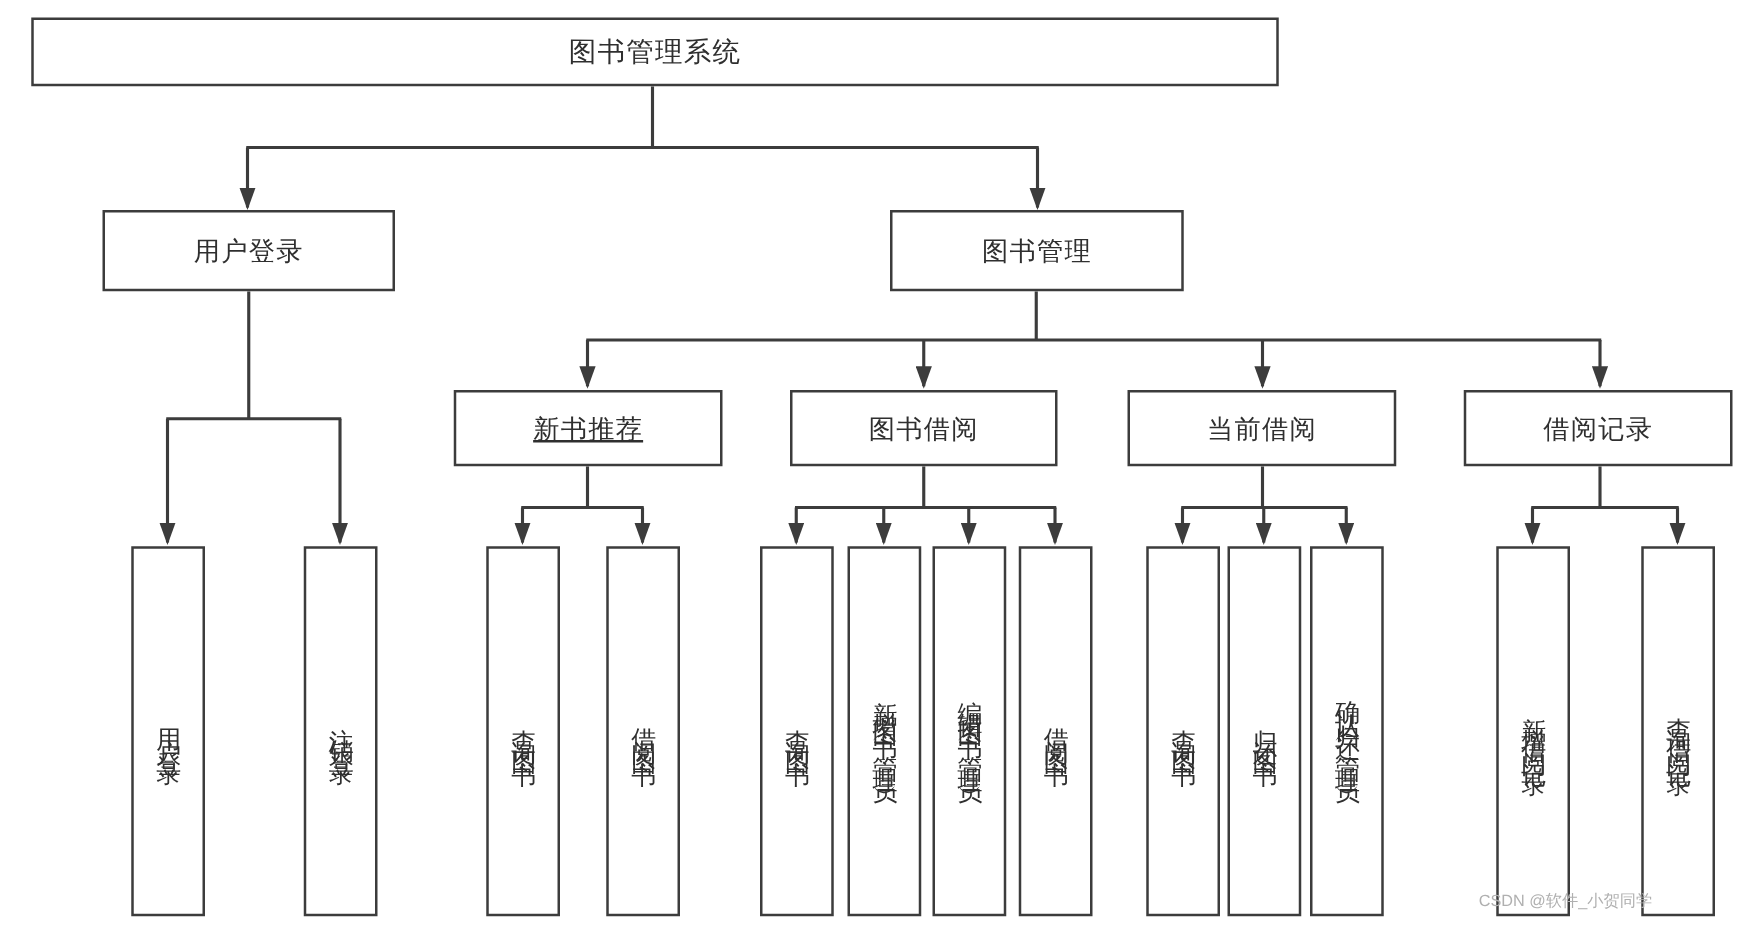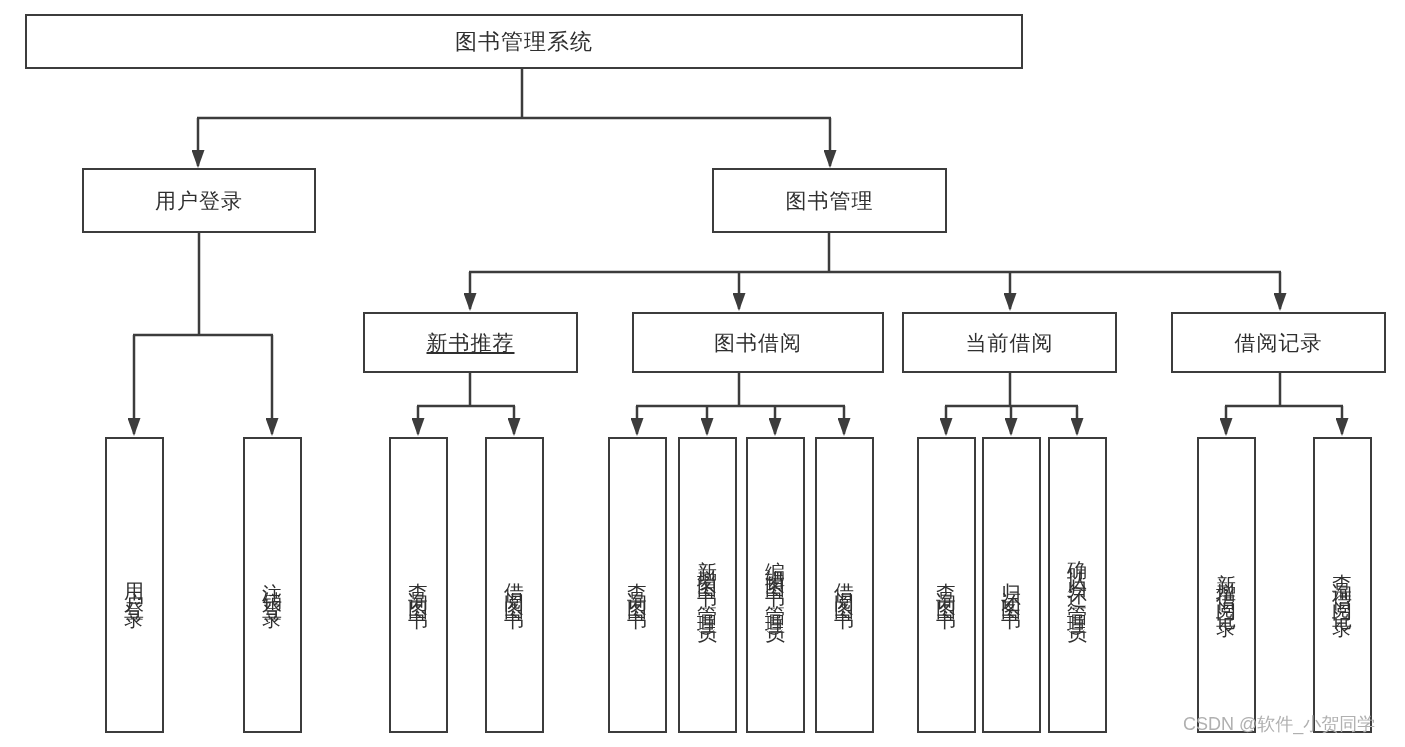--- a/index.html
+++ b/index.html
@@ -39,21 +39,21 @@
     letter-spacing: 9px;
     line-height: 1;
     top: 437px;
     width: 59px;
     height: 296px;
   }
   .watermark {
     position: absolute;
     left: 1183px;
     top: 712px;
-    font-size: 18px;
+    font-size: 13px;
     color: #b0b0b0;
     white-space: nowrap;
     z-index: 5;
   }
 </style>
 </head>
 <body>
 
 <div class="stage">
 
@@ -99,21 +99,21 @@
       <line x1="1342" y1="406" x2="1342" y2="434" marker-end="url(#arw)"></line>
     </g>
   </svg>
 
   <div class="node hnode root-node" style="left:25px; top:14px; width:998px; height:55px;">图书管理系统</div>
 
   <div class="node hnode" style="left:82px; top:168px; width:234px; height:65px;">用户登录</div>
   <div class="node hnode" style="left:712px; top:168px; width:235px; height:65px;text-align:right;">图书管理</div>
 
   <div class="node hnode" style="left:363px; top:312px; width:215px; height:61px;text-decoration:underline;">新书推荐</div>
-  <div class="node hnode" style="left:632px; top:312px; width:252px; height:61px;">图书借阅</div>
+  <div class="node hnode" style="left:632px; top:312px; width:214px; height:61px;">图书借阅</div>
   <div class="node hnode" style="left:1171px; top:312px; width:215px; height:61px;">借阅记录</div>
   <div class="node hnode" style="left:902px; top:312px; width:215px; height:61px;">当前借阅</div>
 
   <div class="node vnode" style="left:105px;">用户登录</div>
   <div class="node vnode" style="left:243px;">注销登录</div>
 
   <div class="node vnode" style="left:389px;">查询图书</div>
   <div class="node vnode" style="left:485px;">借阅图书</div>
 
   <div class="node vnode" style="left:608px;">查询图书</div>

